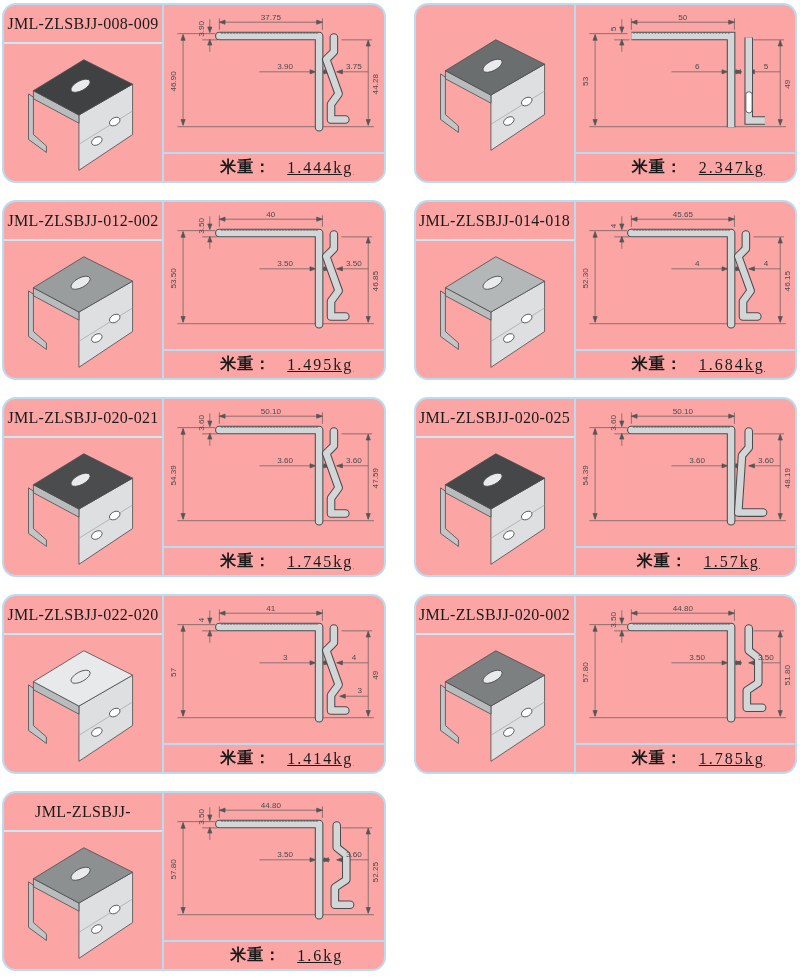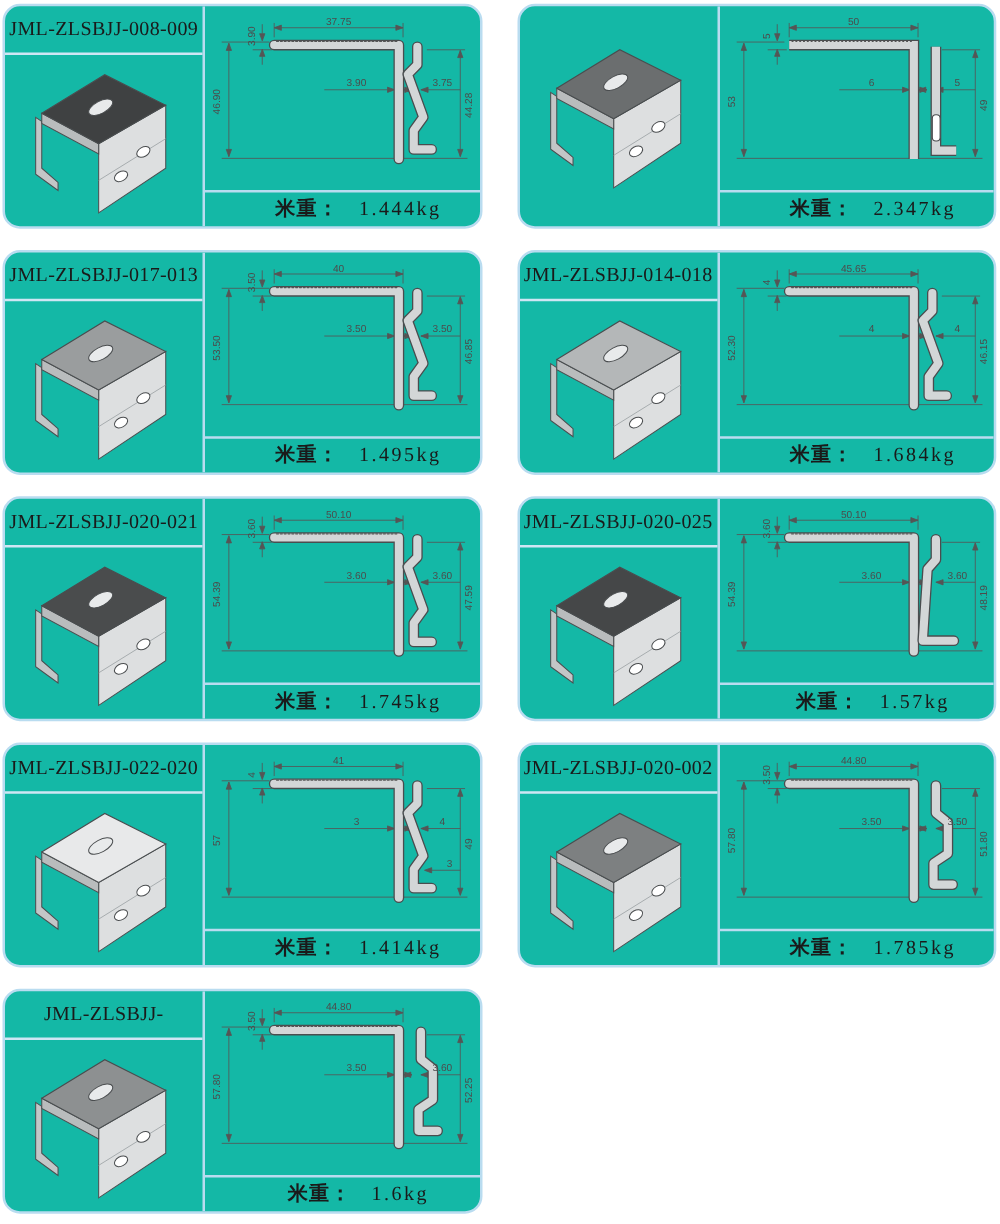--- a/index.html
+++ b/index.html
@@ -13,21 +13,21 @@
     grid-template-columns:1fr 1fr;
     grid-auto-rows:180px;
     column-gap:28px;row-gap:17px;
     padding:3px 3px 0 2px;
   }
   .card{
     border:2px solid #b9dcf0;
     border-radius:14px;
     display:flex;
     overflow:hidden;
-    background:#14b8a6;
+    background:#fca5a5;
   }
   .left-pane{
     width:158px;flex:0 0 158px;
     border-right:2px solid #b9dcf0;
     display:flex;flex-direction:column;
   }
   .title-box{
     height:37px;flex:0 0 37px;
     border-bottom:2px solid #cfe6f4;
     display:flex;align-items:center;justify-content:center;
@@ -44,21 +44,21 @@
   }
   .draw-box{flex:1;display:flex;align-items:center;justify-content:center;overflow:hidden;}
   .draw-box svg{width:100%;height:100%;}
   .weight-box{
     height:27px;flex:0 0 27px;
     border-top:2px solid #b9dcf0;
     display:flex;align-items:center;justify-content:center;
     font-size:16px;color:#1a1a1a;
   }
   .weight-box .wp{font-weight:bold;letter-spacing:1px;margin-left:26px;}
-  .weight-box .wv{letter-spacing:2px;margin-left:16px;}
+  .weight-box .wv{letter-spacing:2px;margin-left:16px;text-decoration:underline;}
   text.dim{
     font-family:"Liberation Sans", sans-serif;
     font-size:8.5px;fill:#4c4c4c;
   }
 </style>
 </head>
 <body>
 
 <svg width="0" height="0" style="position:absolute" aria-hidden="true">
   <defs>
@@ -199,21 +199,21 @@
       <div class="weight-box">
         <span class="wp">米重：</span>
         <span class="wv">2.347kg</span>
       </div>
     </div>
   </div>
 
   <div class="card">
     <div class="left-pane">
       <div class="title-box">
-        <span>JML-ZLSBJJ-017-013</span>
+        <span>JML-ZLSBJJ-012-002</span>
       </div>
       <div class="iso-box">
         <svg viewBox="0 0 150 155">
           <use href="#iso-bracket" color="#9a9d9e"></use>
         </svg>
       </div>
     </div>
     <div class="right-pane">
       <div class="draw-box">
         <svg viewBox="0 0 230 140">

